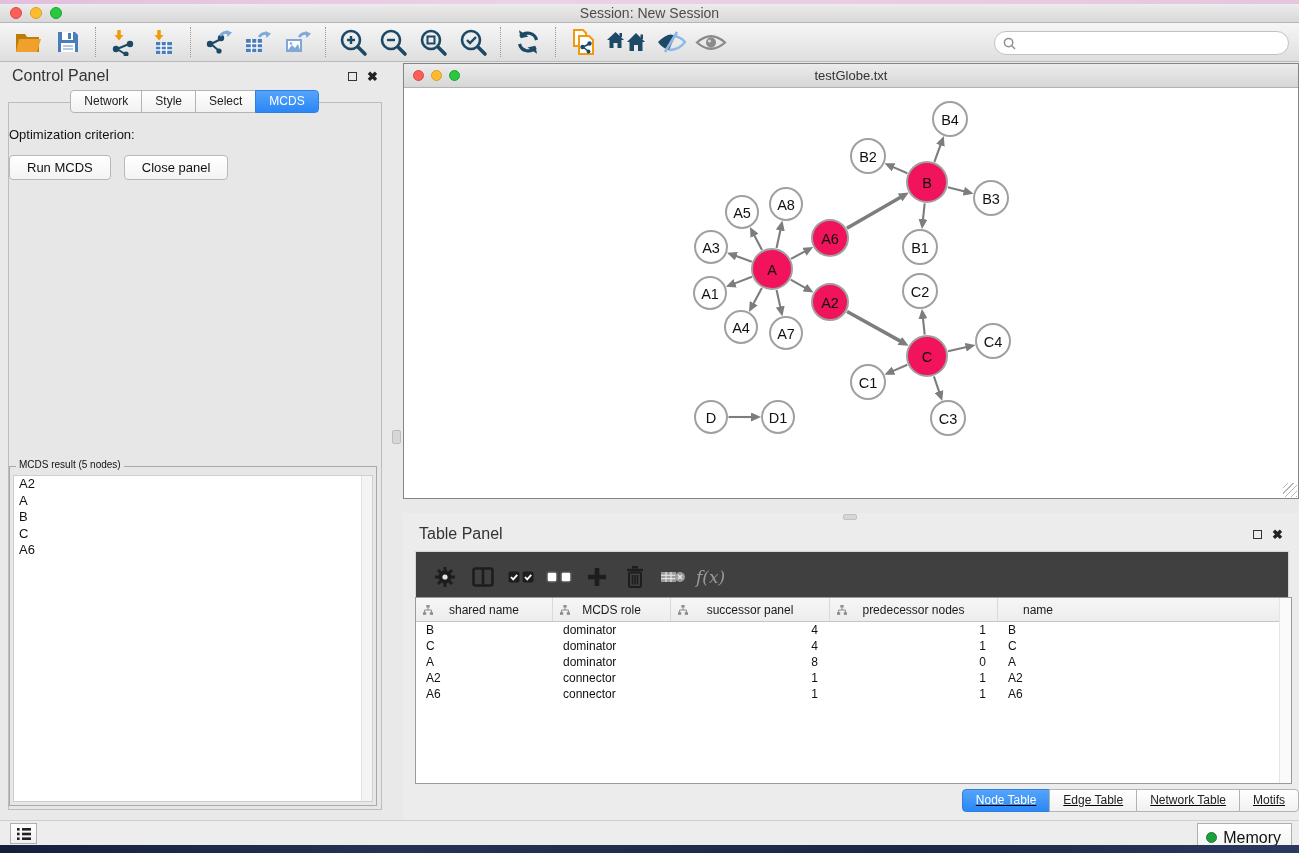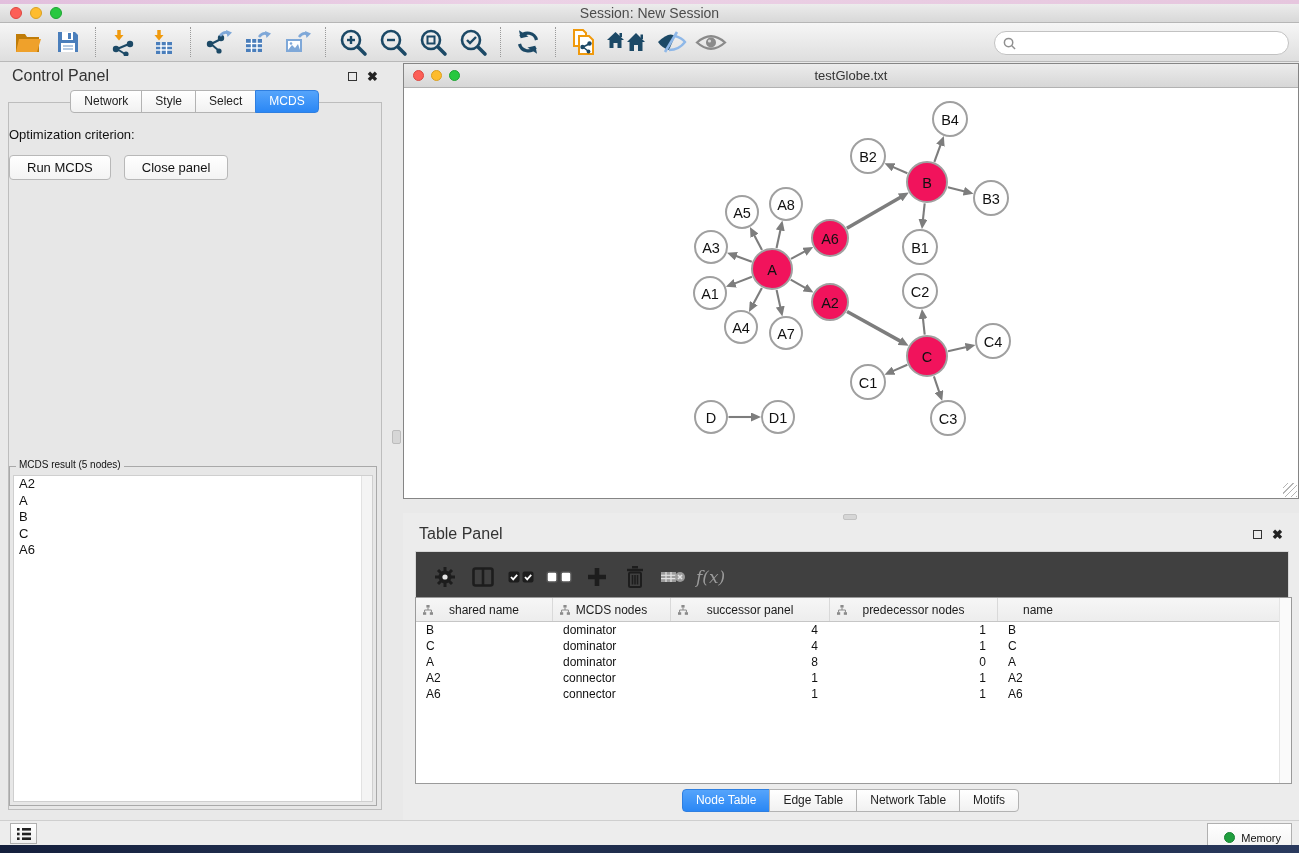--- a/index.html
+++ b/index.html
@@ -113,31 +113,31 @@
   .dt-header { display:grid; grid-template-columns:137px 118px 159px 168px 80px 1fr; height:24px;
     background:linear-gradient(#f6f6f6,#ededed); border-bottom:1px solid #c6c6c6; }
   .dt-hcell { position:relative; display:flex; align-items:center; justify-content:center;
     font-size:12px; color:#1b1b1b; border-right:1px solid #d9d9d9; }
   .dt-hcell:last-child { border-right:none; }
   .dt-hcell .hicon { position:absolute; left:7px; top:7px; }
   .dt-row { display:grid; grid-template-columns:137px 118px 159px 168px 80px 1fr; height:16px; }
   .dt-cell { font-size:12px; color:#111; line-height:16px; white-space:nowrap; overflow:hidden; }
   .dt-cell.al { padding-left:10px; text-align:left; }
   .dt-cell.ar { padding-right:12px; text-align:right; }
-  .tp-tabs { position:absolute; left:0; right:0; bottom:8px; display:flex; justify-content:center; }
+  .tp-tabs { position:absolute; left:0; right:0; bottom:8px; display:flex; justify-content:flex-end;text-decoration:underline; }
 
   
   .statusbar { position:absolute; left:0; top:820px; width:100%; height:25px; background:#ededed;
     border-top:1px solid #cfcfcf; }
   .hist-btn { position:absolute; left:10px; top:2px; width:27px; height:21px;
     background:linear-gradient(#ffffff,#f0f0f0); border:1px solid #b0b0b0;
     display:flex; align-items:center; justify-content:center; }
-  .mem-btn { position:absolute; right:7px; top:2px; height:29px; padding:0 10px 0 16px;
+  .mem-btn { position:absolute; right:7px; top:2px; height:29px; padding:0 10px 0 8px;
     background:linear-gradient(#ffffff,#f2f2f2); border:1px solid #b0b0b0;
-    display:flex; align-items:center; gap:6px; font-size:11px; color:#111; }
+    display:flex; align-items:center; gap:6px; font-size:16px; color:#111; }
   .mem-dot { width:11px; height:11px; border-radius:50%; background:#1f9e3d; border:1px solid #178233; }
 </style>
 </head>
 <body>
 
 <div class="screen">
   <div class="desktop-top"></div>
 
   <div class="titlebar">
     <div class="traffic">
@@ -574,21 +574,21 @@
               </svg>
               <span>shared name</span>
             </div>
             <div class="dt-hcell">
               <svg class="hicon" width="10" height="10" viewBox="0 0 10 10">
                 <rect x="3.4" y="0" width="3.2" height="2.6" fill="#8a8a8a"></rect>
                 <path d="M5 2.6 V5 M1.6 7.4 V5 H8.4 V7.4" fill="none" stroke="#8a8a8a" stroke-width="1"></path>
                 <rect x="0" y="7.2" width="3.2" height="2.6" fill="#8a8a8a"></rect>
                 <rect x="6.8" y="7.2" width="3.2" height="2.6" fill="#8a8a8a"></rect>
               </svg>
-              <span>MCDS nodes</span>
+              <span>MCDS role</span>
             </div>
             <div class="dt-hcell">
               <svg class="hicon" width="10" height="10" viewBox="0 0 10 10">
                 <rect x="3.4" y="0" width="3.2" height="2.6" fill="#8a8a8a"></rect>
                 <path d="M5 2.6 V5 M1.6 7.4 V5 H8.4 V7.4" fill="none" stroke="#8a8a8a" stroke-width="1"></path>
                 <rect x="0" y="7.2" width="3.2" height="2.6" fill="#8a8a8a"></rect>
                 <rect x="6.8" y="7.2" width="3.2" height="2.6" fill="#8a8a8a"></rect>
               </svg>
               <span>successor panel</span>
             </div>

